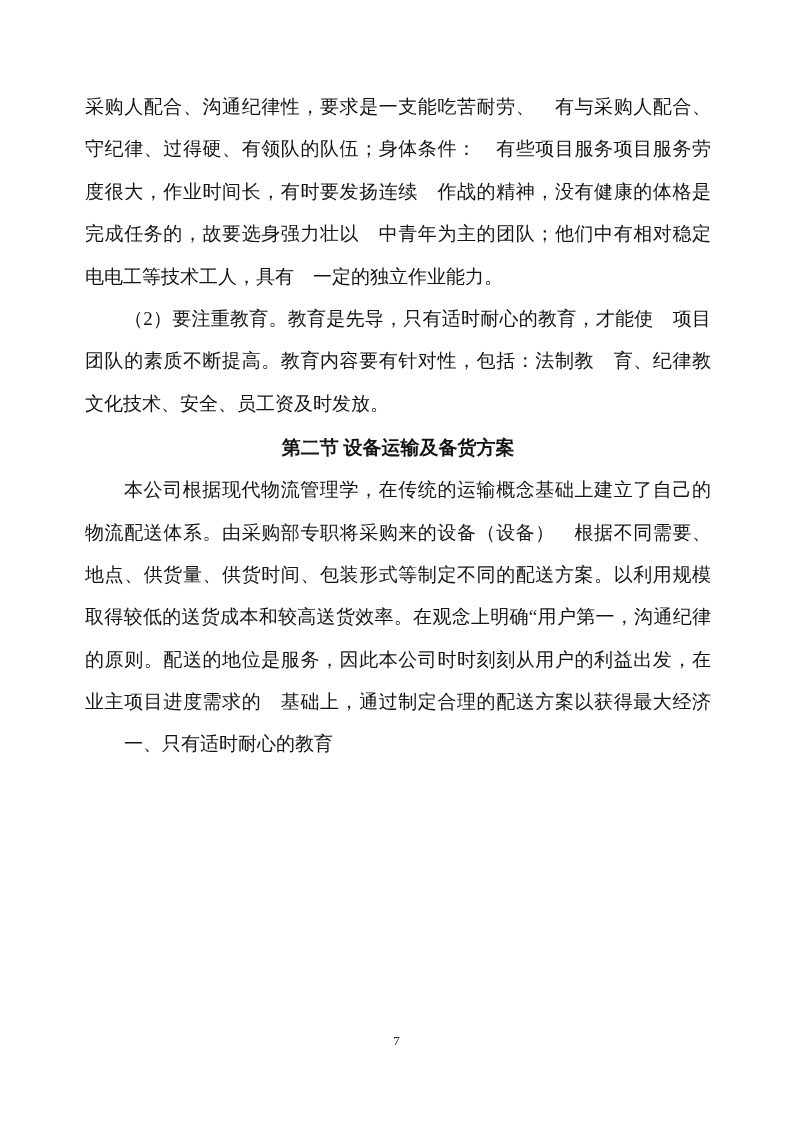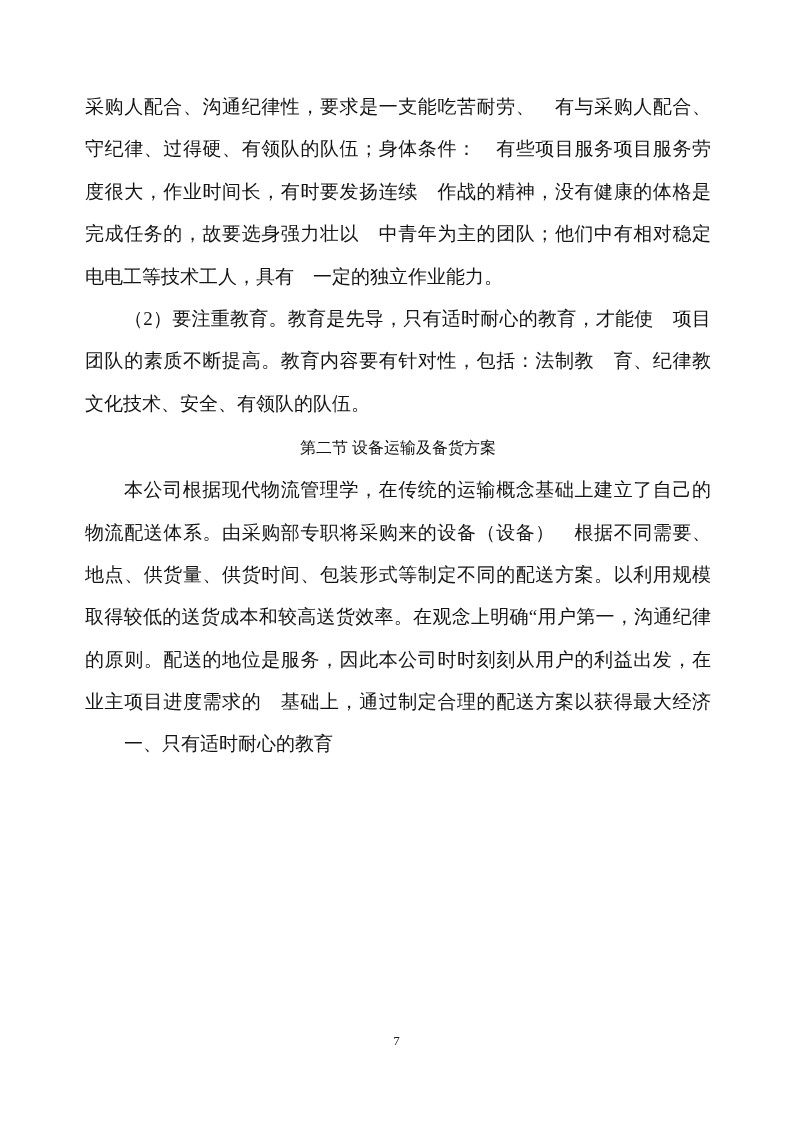--- a/index.html
+++ b/index.html
@@ -32,22 +32,22 @@
     overflow: hidden;
   }
   .line.indent {
     text-indent: 39px;
   }
   .line.last {
     text-align: right;
     text-align-last: left;
   }
   .line.heading {
-    font-weight: normal;
-    font-size: 16px;
+    font-weight: bold;
+    font-size: 19px;
     text-align: right;
     text-align-last: center;
     height: 44px;
     line-height: 46px;
   }
   .page-number {
     position: absolute;
     top: 1033px;
     left: 0;
     width: 100%;
@@ -61,21 +61,21 @@
 
 <div class="page">
   <div class="content">
       <div class="line">采购人配合、沟通纪律性，要求是一支能吃苦耐劳、　有与采购人配合、沟通、</div>
       <div class="line">守纪律、过得硬、有领队的队伍；身体条件：　有些项目服务项目服务劳动强</div>
       <div class="line">度很大，作业时间长，有时要发扬连续　作战的精神，没有健康的体格是难以</div>
       <div class="line">完成任务的，故要选身强力壮以　中青年为主的团队；他们中有相对稳定的弱</div>
       <div class="line last">电电工等技术工人，具有　一定的独立作业能力。</div>
       <div class="line indent">（2）要注重教育。教育是先导，只有适时耐心的教育，才能使　项目服务</div>
       <div class="line">团队的素质不断提高。教育内容要有针对性，包括：法制教　育、纪律教育、</div>
-      <div class="line last">文化技术、安全、有领队的队伍。</div>
+      <div class="line last">文化技术、安全、员工资及时发放。</div>
       <div class="line heading">第二节 设备运输及备货方案</div>
       <div class="line indent">本公司根据现代物流管理学，在传统的运输概念基础上建立了自己的一套</div>
       <div class="line">物流配送体系。由采购部专职将采购来的设备（设备）　根据不同需要、所处</div>
       <div class="line">地点、供货量、供货时间、包装形式等制定不同的配送方案。以利用规模优势</div>
       <div class="line">取得较低的送货成本和较高送货效率。在观念上明确“用户第一，沟通纪律性”</div>
       <div class="line">的原则。配送的地位是服务，因此本公司时时刻刻从用户的利益出发，在满足</div>
       <div class="line">业主项目进度需求的　基础上，通过制定合理的配送方案以获得最大经济效益。</div>
       <div class="line indent last">一、只有适时耐心的教育</div>
     </div>
   <div class="page-number">7</div>

